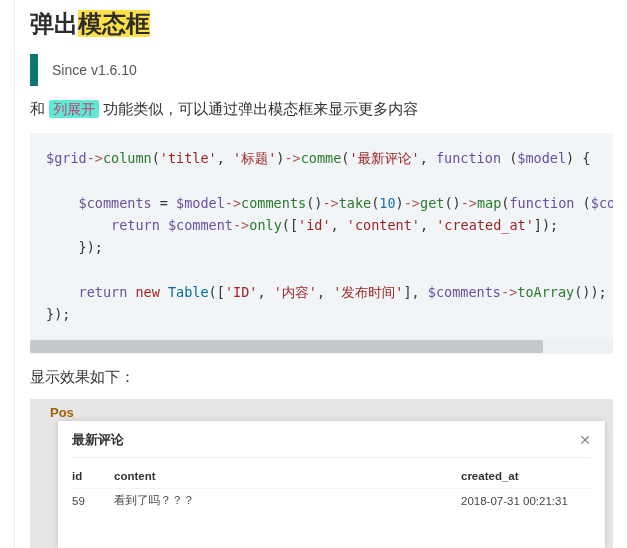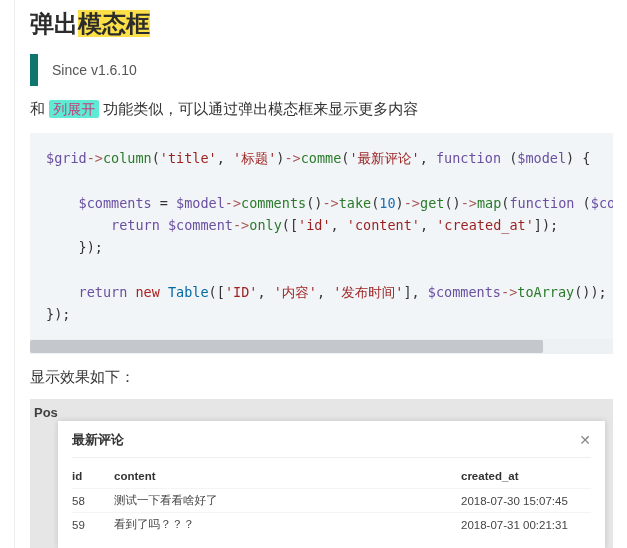--- a/index.html
+++ b/index.html
@@ -17,21 +17,21 @@
 .c-fn { color: #2a7a2a; }
 .c-str { color: #9a1f1f; }
 .c-num { color: #1d6fb8; }
 .c-kw { color: #6a4fa0; }
 .c-new { color: #b02020; }
 .c-cls { color: #0369a1; }
 .hscroll { height: 15px; background: #eef1f3; position: relative; }
 .hscroll-thumb { position: absolute; left: 0; top: 1px; height: 13px; width: 88%; background: #c4c8cc; border-radius: 2px; }
 .sub { font-size: 15px; color: #333; margin: 14px 0 12px; }
 .modal-shot { background: #e6e6e6; padding: 8px 0 0 10px; position: relative; height: 152px; overflow: hidden; }
-.pos-label { position: absolute; left: 4px; top: 6px; font-size: 13px; font-weight: 700; color: #404040; }
+.pos-label { position: absolute; left: 20px; top: 6px; font-size: 13px; font-weight: 700; color: #a16207; }
 .modal-box { background: #fff; margin: 14px 8px 0 18px; box-shadow: 0 0 6px rgba(0,0,0,.15); padding: 10px 14px 0; min-height: 128px; font-size: 12px; color: #333; }
 .modal-head { display: flex; align-items: center; justify-content: space-between; border-bottom: 1px solid #eee; padding-bottom: 8px; margin-bottom: 8px; }
 .modal-title { font-size: 13px; font-weight: 700; font-family: Liberation Mono, monospace; }
 .close-x { color: #888; font-size: 14px; }
 .tbl { width: 100%; border-collapse: collapse; font-size: 11.5px; }
 .tbl th { text-align: left; font-weight: 700; color: #333; padding: 4px 6px 6px 0; }
 .tbl td { padding: 4px 6px 4px 0; color: #444; border-top: 1px solid #f4f4f4; }
 .tbl .col-id { width: 42px; }
 .tbl .col-ct { }
 .tbl .col-dt { width: 130px; }
@@ -72,25 +72,20 @@
     <table class="tbl">
       <thead>
         <tr>
           <th class="col-id">id</th>
           <th class="col-ct">content</th>
           <th class="col-dt">created_at</th>
         </tr>
       </thead>
       <tbody id="tbody">
           <tr>
-            <td>58</td>
-            <td>测试一下看看啥好了</td>
-            <td>2018-07-30 15:07:45</td>
-          </tr>
-          <tr>
             <td>59</td>
             <td>看到了吗？？？</td>
             <td>2018-07-31 00:21:31</td>
           </tr>
         </tbody>
     </table>
   </div>
 </div>
 
 </body></html>

